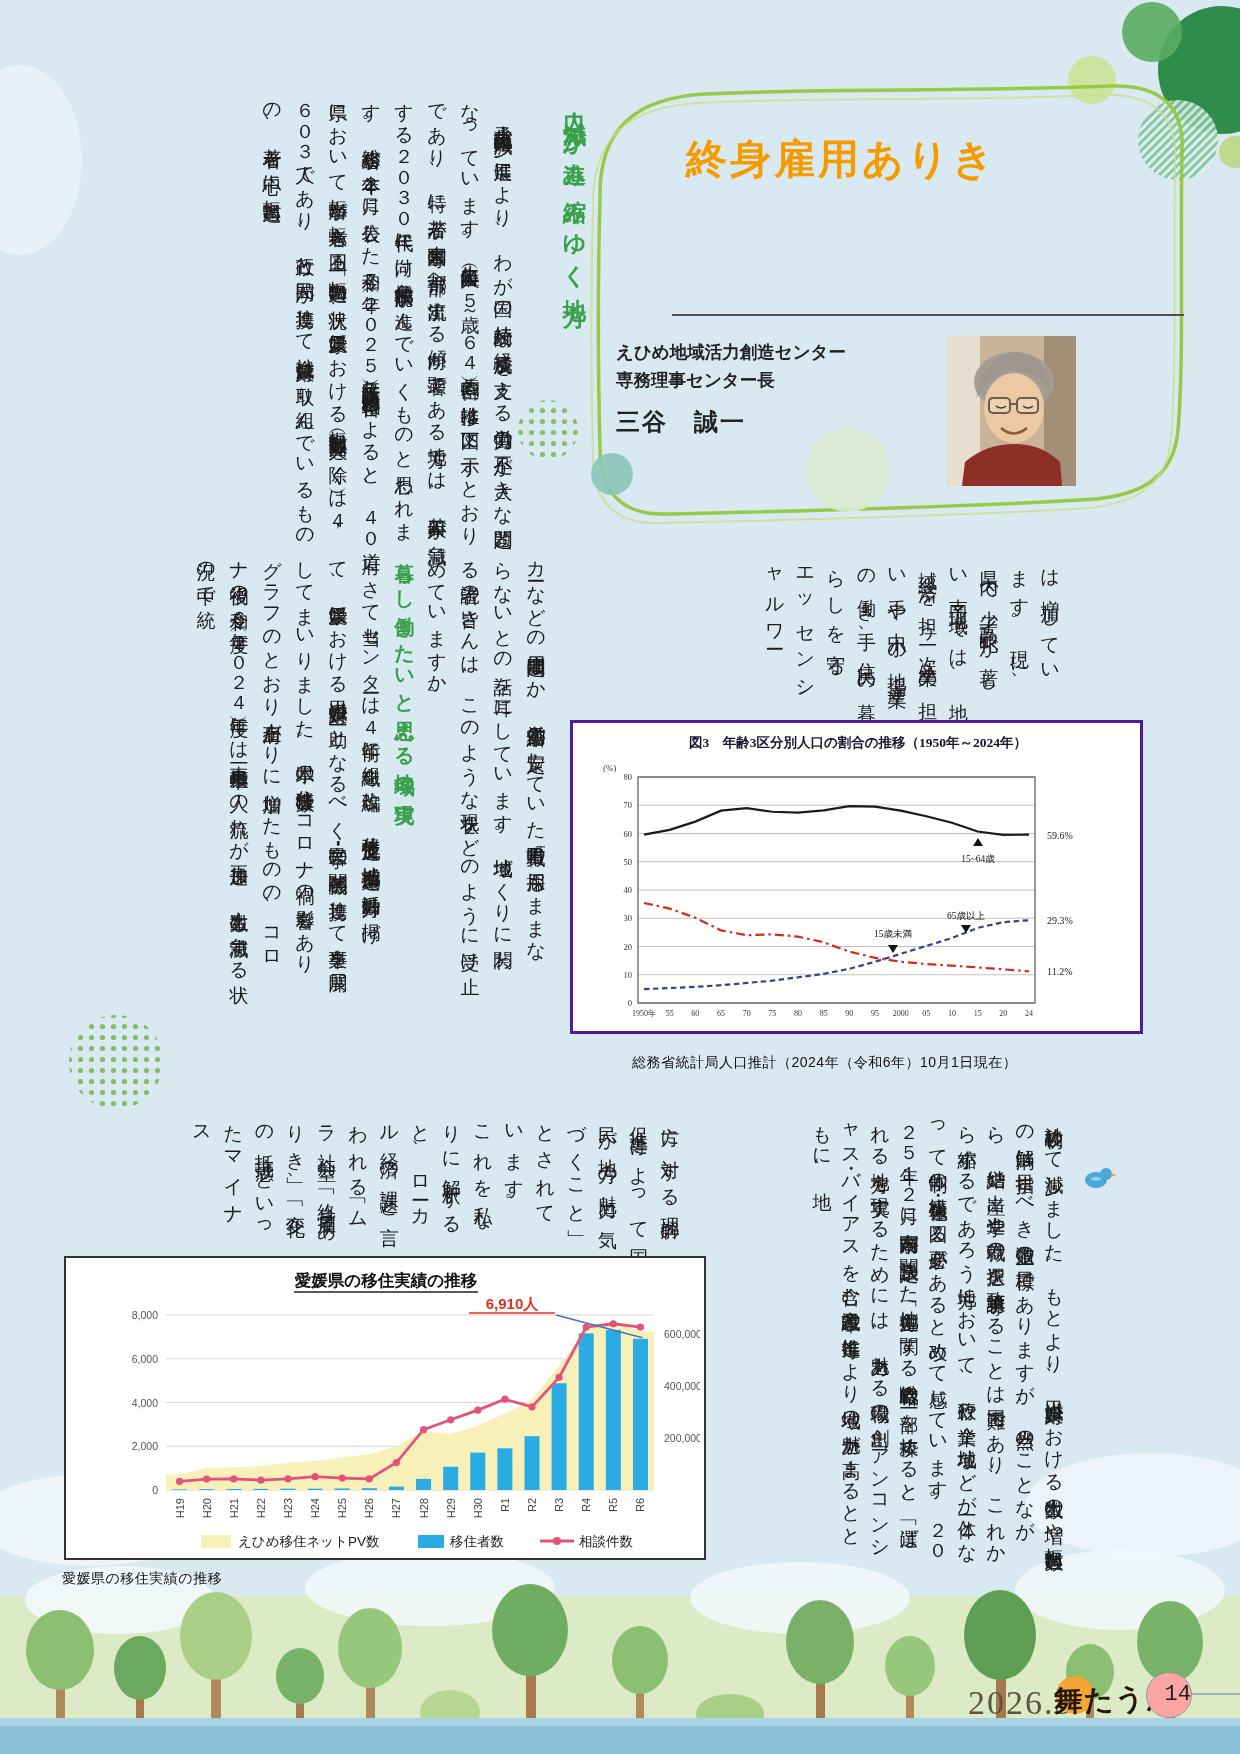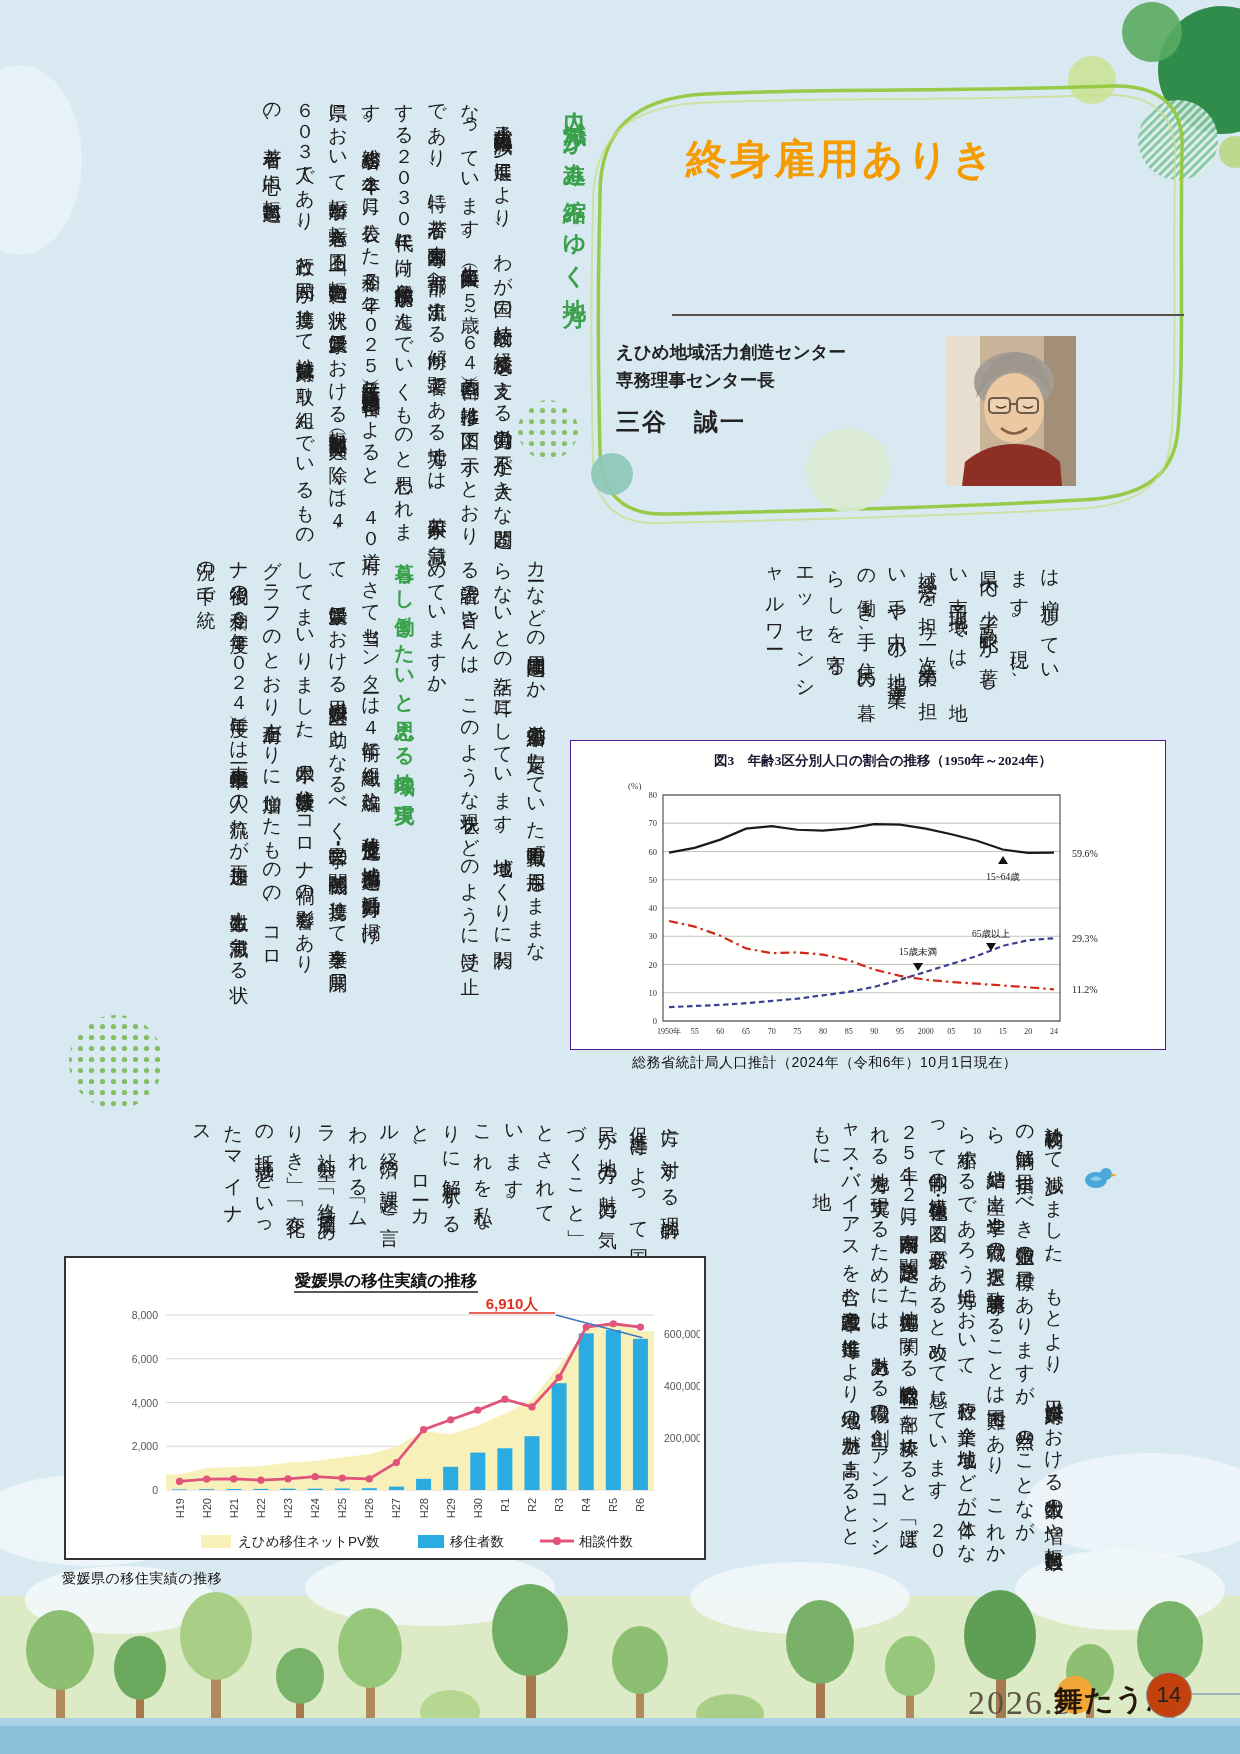--- a/index.html
+++ b/index.html
@@ -21,33 +21,33 @@
   .title-block{position:absolute;left:686px;top:128px;width:510px;z-index:2;
          font-family:"Liberation Sans",sans-serif;font-weight:bold;font-size:41px;line-height:62px;
          color:#f59b00;letter-spacing:3px;}
   .title-rule{position:absolute;left:672px;top:314px;width:512px;height:2px;background:#55504a;z-index:2;}
   .author-block{position:absolute;left:616px;top:338px;width:330px;z-index:2;
          font-family:"Liberation Sans",sans-serif;color:#222;}
   .author-block .aline{font-size:17.5px;font-weight:bold;line-height:28px;margin:0;}
   .author-block .aname{font-size:24px;font-weight:bold;margin-top:12px;letter-spacing:2px;}
   .photo{position:absolute;left:946px;top:336px;width:130px;height:150px;z-index:2;}
   .figbox{position:absolute;background:#fffffe;z-index:2;}
-  #fig1-wrap{left:570px;top:740px;width:567px;height:308px;border:1px solid #4c1d95;padding-left:27px;}
+  #fig1-wrap{left:570px;top:720px;width:567px;height:308px;border:3px solid #4c1d95;}
   #fig2-wrap{left:64px;top:1256px;width:638px;height:300px;border:2px solid #333;}
   .figcap{position:absolute;z-index:2;font-family:"Liberation Sans",sans-serif;font-size:14px;color:#111;letter-spacing:.5px;}
   #fig1-caption{left:632px;top:1054px;}
   #fig2-caption{left:62px;top:1570px;}
   .footer{position:absolute;left:960px;top:1672px;width:280px;height:60px;z-index:5;}
   .issue{position:absolute;left:8px;top:12px;font-family:"Liberation Serif",serif;font-size:34px;color:#5d5244;letter-spacing:2px;}
   .logo-circle{position:absolute;left:96px;top:4px;width:38px;height:38px;border-radius:50%;background:#f2a635;}
   .logo{position:absolute;left:94px;top:8px;font-family:"Liberation Serif",serif;font-weight:bold;
         font-size:29px;color:#241708;transform:rotate(-2deg);letter-spacing:1px;}
-  .pageno{position:absolute;left:186px;top:0;width:44px;height:44px;border-radius:50%;background:#c2410c;
-        border:1.5px solid #8a9aa5;text-align:center;line-height:44px;
-        font-family:Liberation Sans, sans-serif;font-size:22px;color:#222;}
+  .pageno{position:absolute;left:186px;top:0;width:44px;height:44px;border-radius:50%;background:#fca5a5;
+        border:1.5px solid #8a9aa5;text-align:right;line-height:44px;
+        font-family:Liberation Mono, monospace;font-size:22px;color:#222;}
   .page-line{position:absolute;left:232px;top:21px;width:48px;height:2px;background:#9fb4bf;}
 </style>
 </head>
 <body>
 
 <div class="page">
 
   <svg class="bg-deco" width="1240" height="1754">
     <defs>
       <pattern id="dots" width="11" height="11" patternUnits="userSpaceOnUse">

